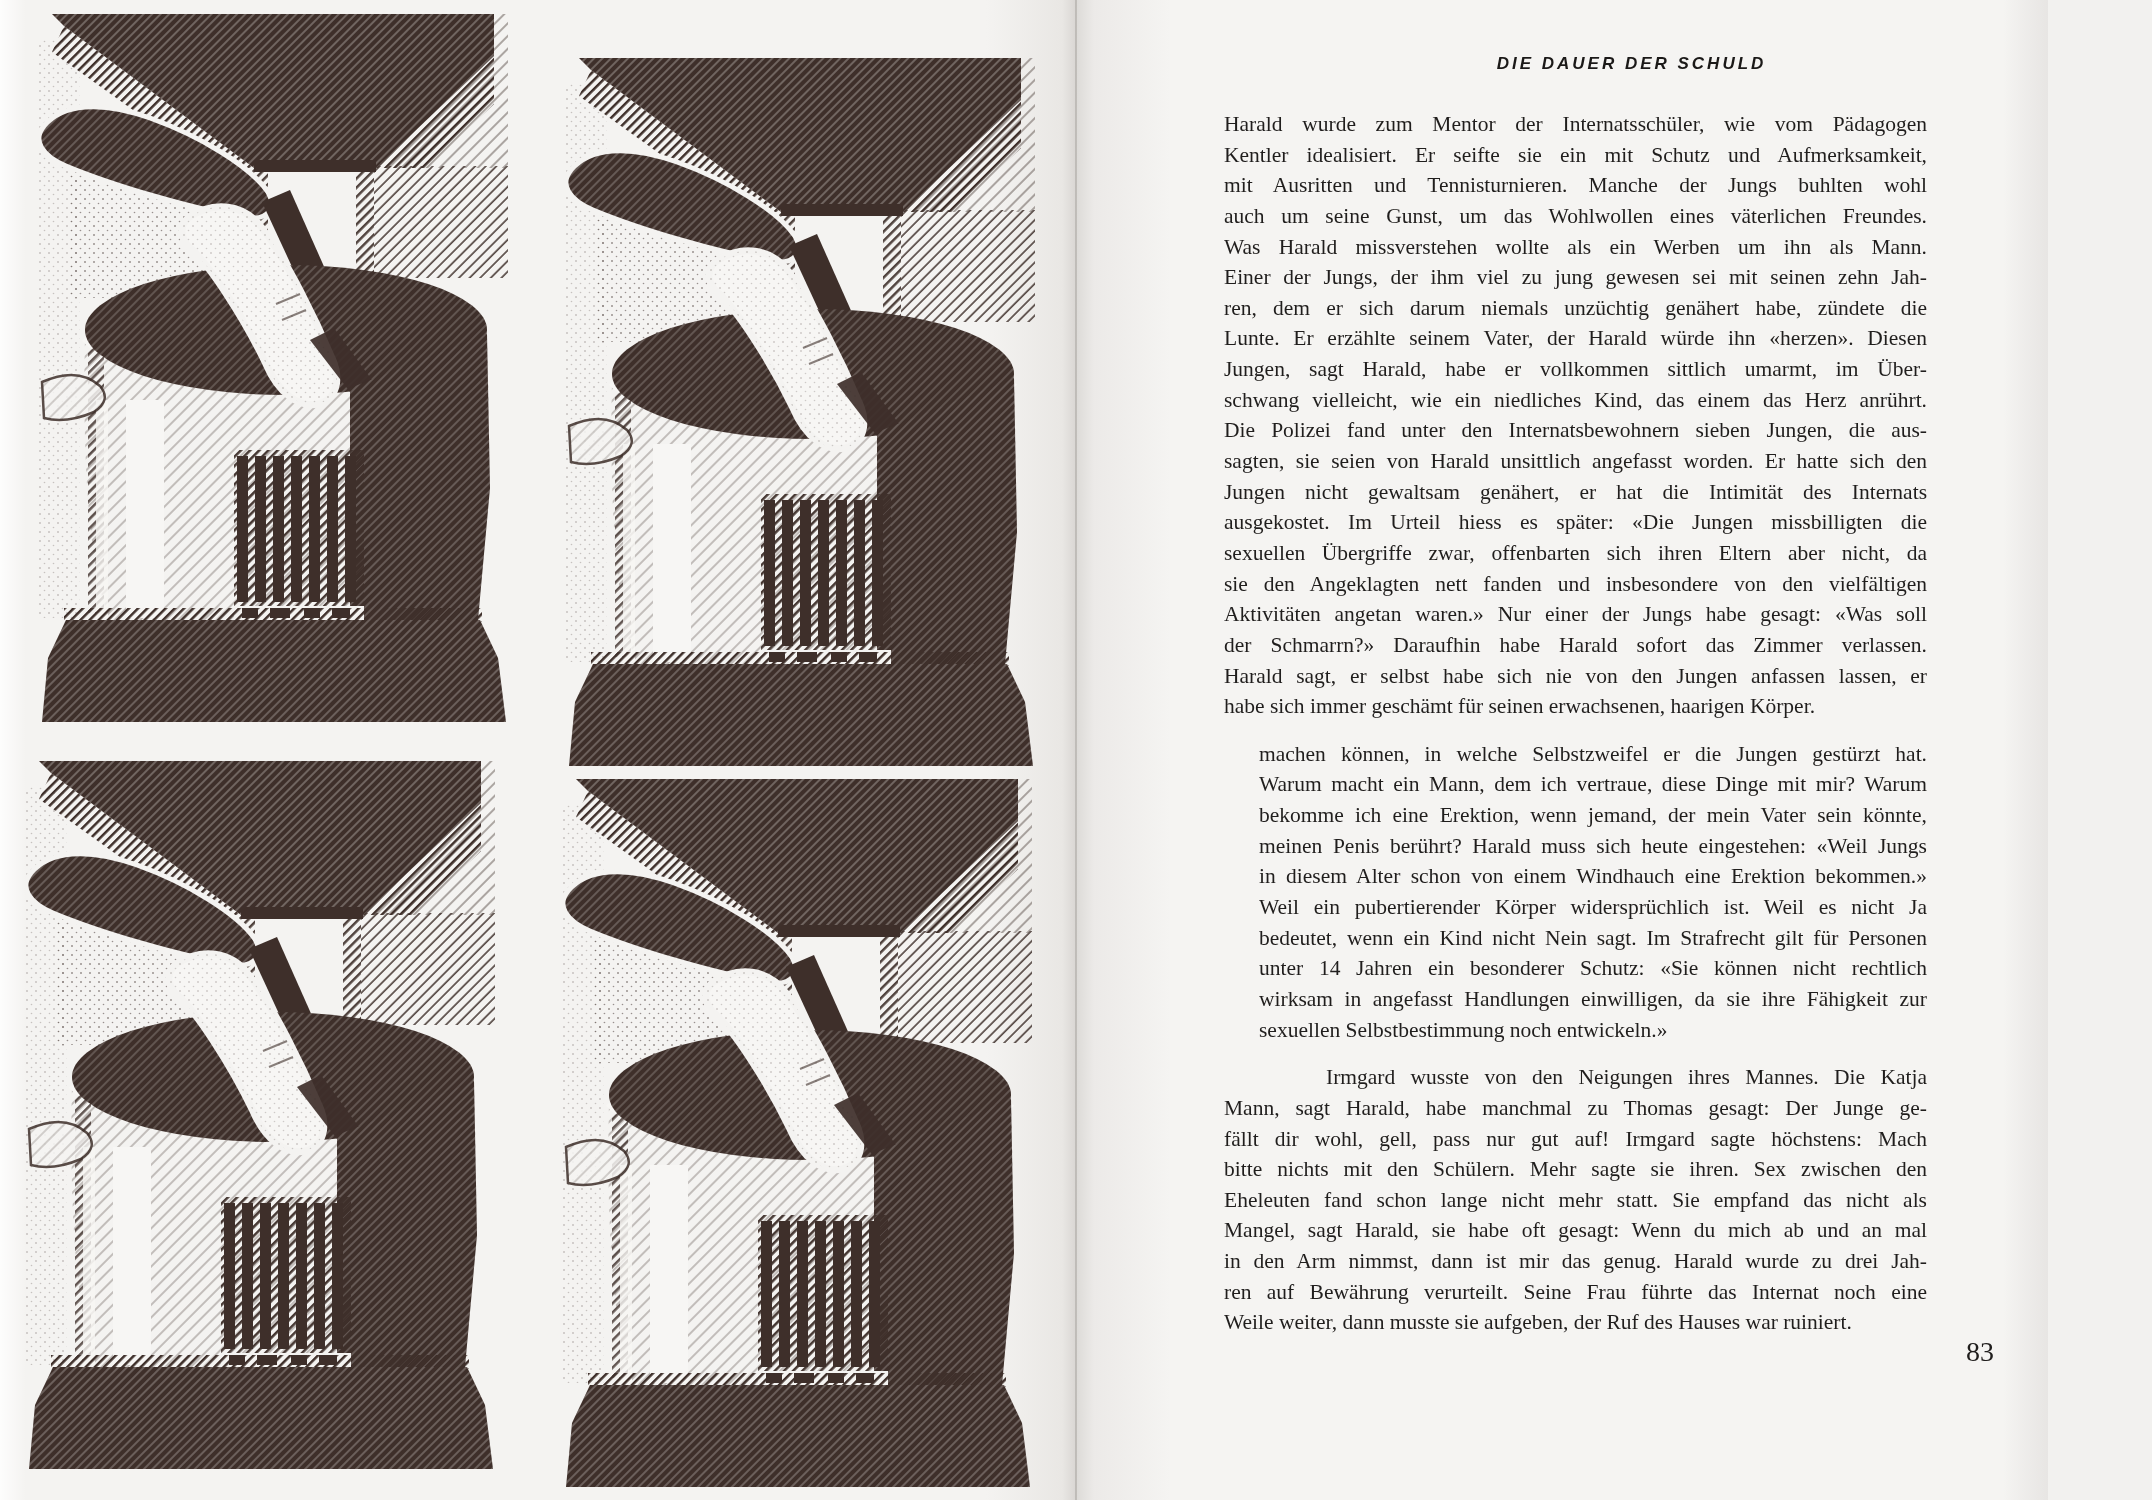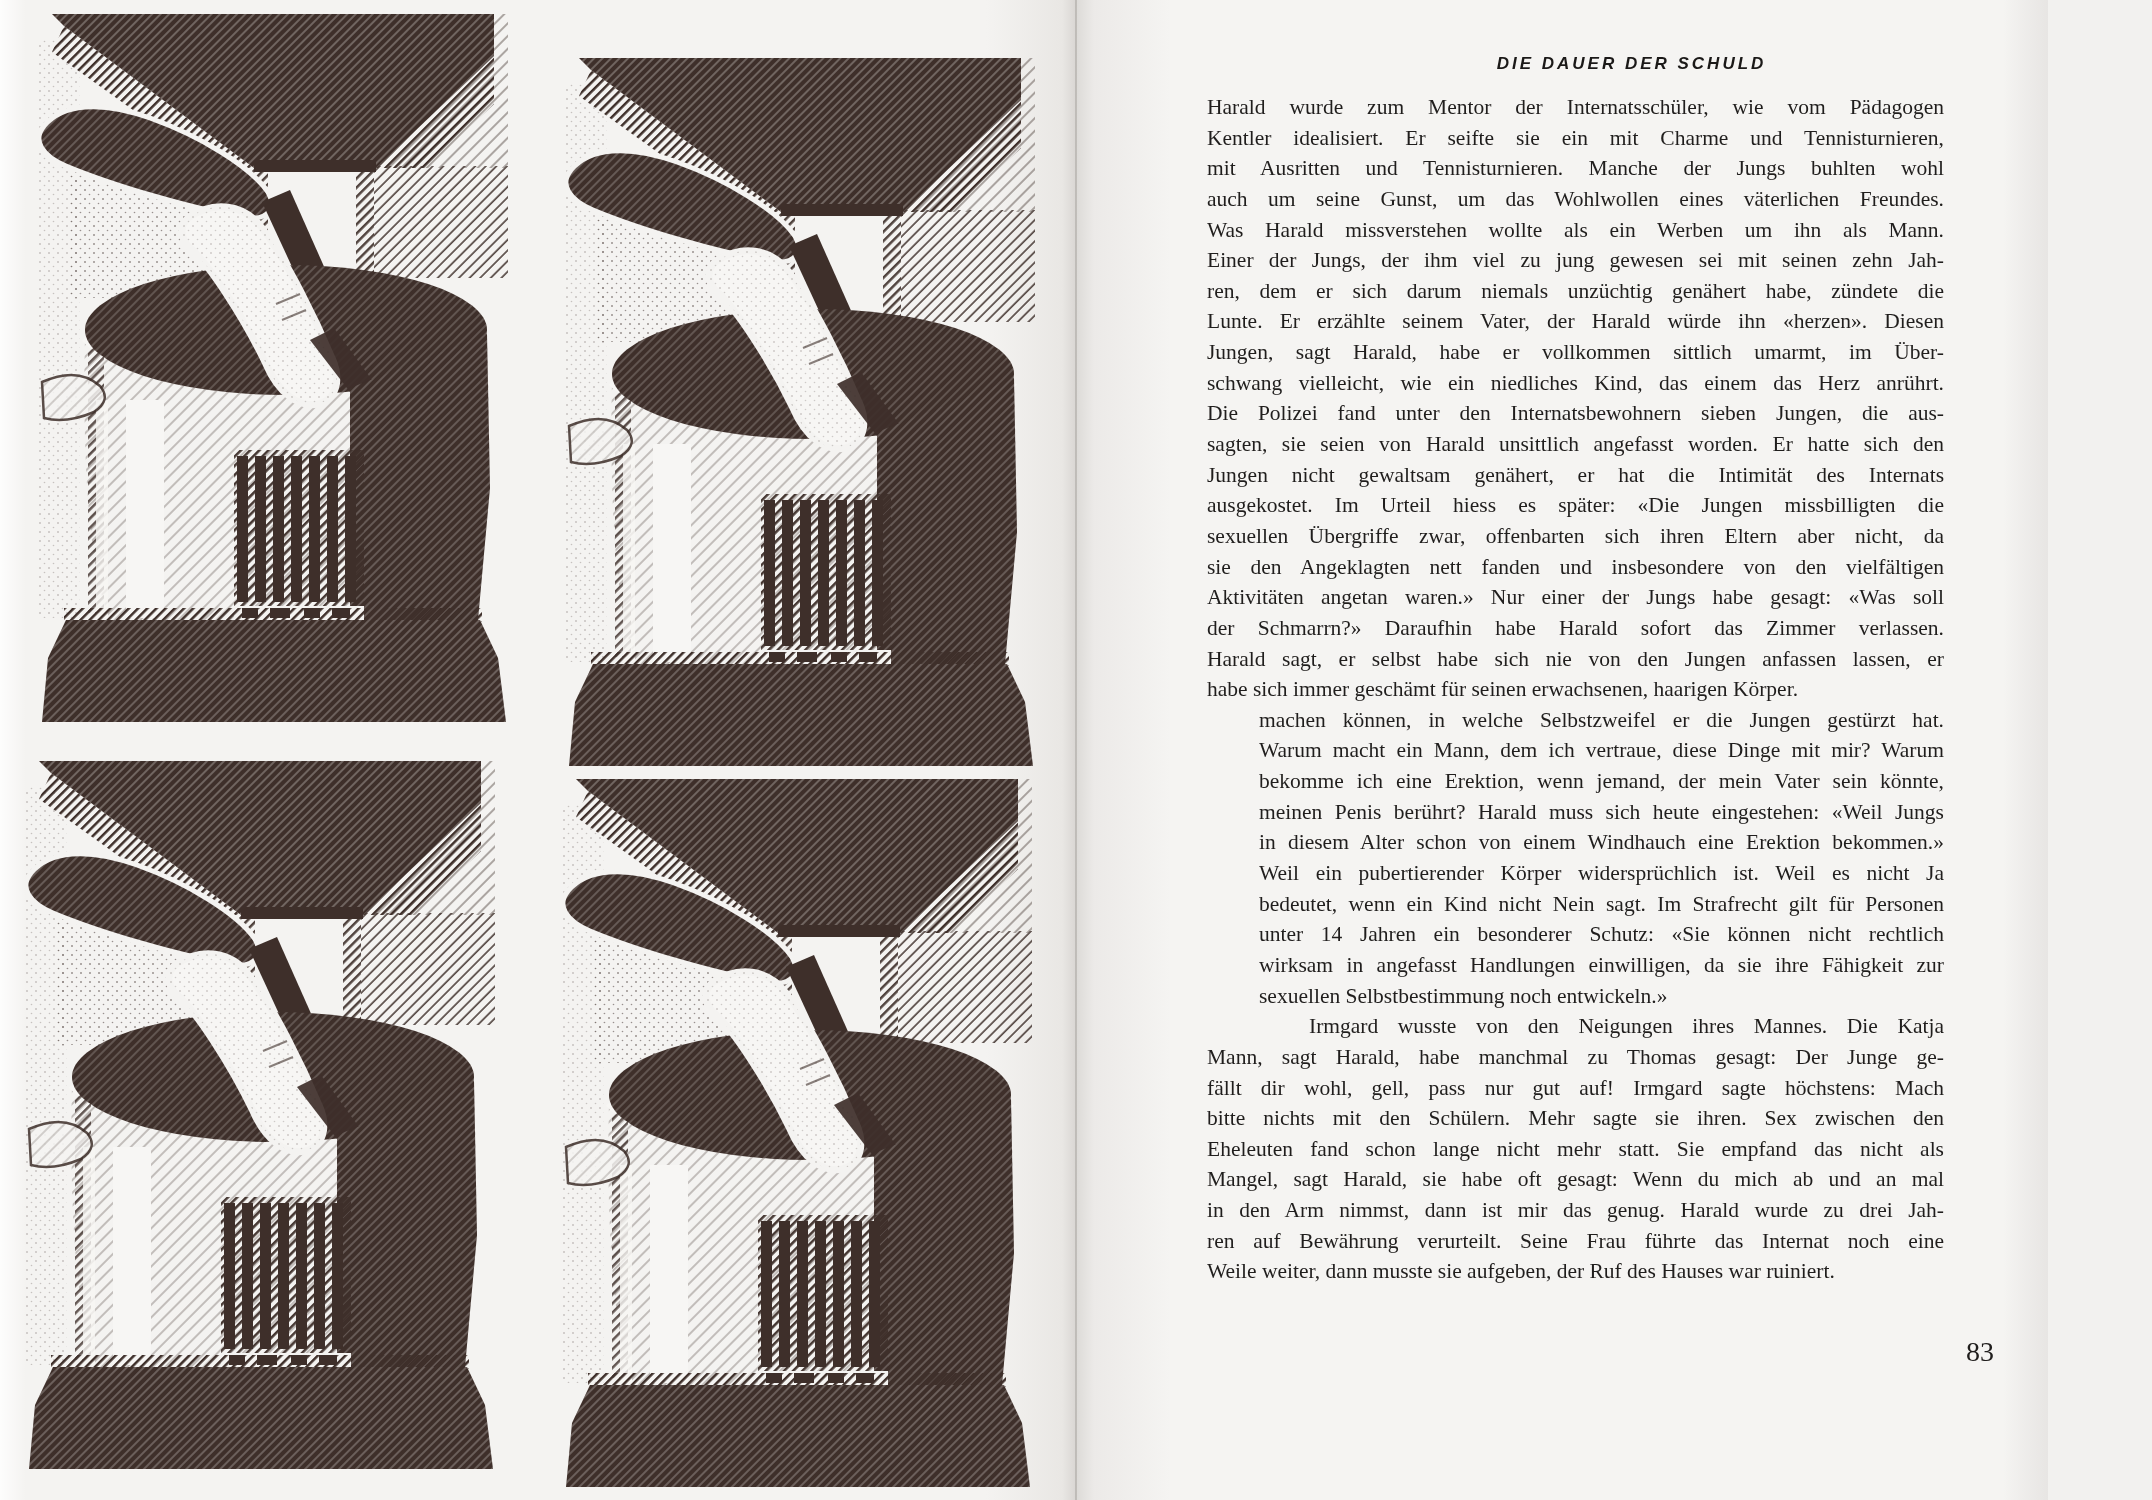--- a/index.html
+++ b/index.html
@@ -47,21 +47,21 @@
     font-family:"Liberation Sans",sans-serif;
     font-style:italic;font-weight:700;
     font-size:17px;letter-spacing:3px;
     color:#1b1918;white-space:nowrap;
   }
   .body-text{
     position:absolute;left:131px;top:92px;width:737px;
     font-size:21.5px;color:#201e1d;
     text-rendering:optimizeLegibility;
   }
-  .para{margin:0;}
+  .para{margin:17px;}
   .para.block-indent{margin-left:52px;}
   .line{
     height:30.65px;line-height:30.65px;
     text-align:justify;text-align-last:justify;
     overflow:visible;white-space:normal;
   }
   .line.last{text-align-last:left;}
   .para.block-indent .line.fl{padding-left:48px;}
   .para.first-indent .line.fl{padding-left:102px;}
   .folio{
@@ -193,21 +193,21 @@
     <svg class="fig fig-4" width="470" height="715" viewBox="0 0 470 715">
         <use href="#figureShape"></use>
       </svg>
   </div>
 
   <div class="page-right">
     <div class="running-head">DIE DAUER DER SCHULD</div>
     <div class="body-text" id="body-text">
         <div class="para plain">
           <div class="line fl">Harald wurde zum Mentor der Internatsschüler, wie vom Pädagogen</div>
-          <div class="line">Kentler idealisiert. Er seifte sie ein mit Charme und Tennisturnieren,</div>
+          <div class="line">Kentler idealisiert. Er seifte sie ein mit Schutz und Aufmerksamkeit,</div>
           <div class="line">mit Ausritten und Tennisturnieren. Manche der Jungs buhlten wohl</div>
           <div class="line">auch um seine Gunst, um das Wohlwollen eines väterlichen Freundes.</div>
           <div class="line">Was Harald missverstehen wollte als ein Werben um ihn als Mann.</div>
           <div class="line">Einer der Jungs, der ihm viel zu jung gewesen sei mit seinen zehn Jah-</div>
           <div class="line">ren, dem er sich darum niemals unzüchtig genähert habe, zündete die</div>
           <div class="line">Lunte. Er erzählte seinem Vater, der Harald würde ihn «herzen». Diesen</div>
           <div class="line">Jungen, sagt Harald, habe er vollkommen sittlich umarmt, im Über-</div>
           <div class="line">schwang vielleicht, wie ein niedliches Kind, das einem das Herz anrührt.</div>
           <div class="line">Die Polizei fand unter den Internatsbewohnern sieben Jungen, die aus-</div>
           <div class="line">sagten, sie seien von Harald unsittlich angefasst worden. Er hatte sich den</div>

